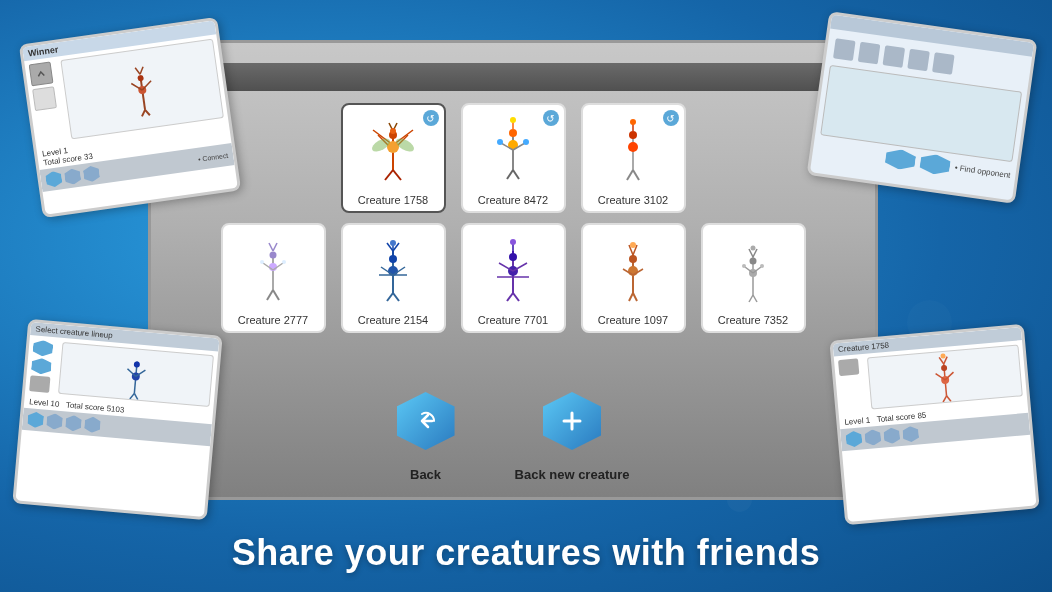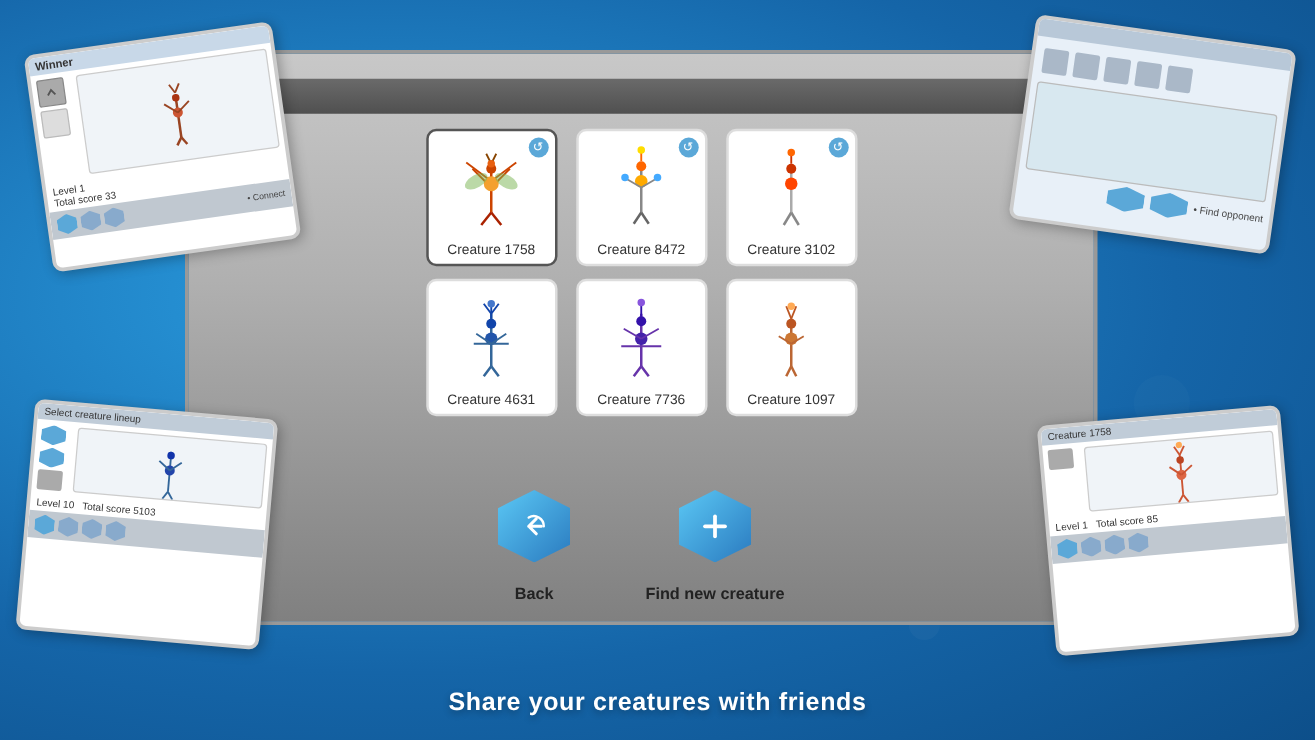--- a/index.html
+++ b/index.html
@@ -184,21 +184,21 @@
       background: #5ba8d8;
     }
 
     
     .bottom-text {
       position: absolute;
       bottom: 18px;
       left: 0;
       right: 0;
       text-align: center;
-      font-size: 20px;
+      font-size: 36px;
       font-weight: bold;
       color: white;
       text-shadow: 0 2px 6px rgba(0,0,0,0.3);
       letter-spacing: 0.5px;
     }
 
     .top-bar-dark {
       width: 100%;
       height: 28px;
       background: linear-gradient(180deg, #6a6a6a 0%, #505050 100%);
@@ -311,100 +311,137 @@
             <line x1="30" y1="55" x2="24" y2="65" stroke="#888" stroke-width="2"></line>
             <line x1="30" y1="55" x2="36" y2="65" stroke="#888" stroke-width="2"></line>
           </svg>
         </div>
         <div class="creature-name">Creature 3102</div>
       </div>
     </div>
 
     <div class="creatures-row">
 
+      <div class="creature-card">
+        <div class="creature-img-area">
+          <svg class="creature-svg" viewBox="0 0 60 70">
+            <line x1="30" y1="55" x2="30" y2="20" stroke="#aaa" stroke-width="2"></line>
+            <circle cx="30" cy="32" r="4" fill="#ccaaff"></circle>
+            <circle cx="30" cy="20" r="3.5" fill="#9988cc"></circle>
+            <line x1="30" y1="16" x2="26" y2="8" stroke="#9988cc" stroke-width="1.5"></line>
+            <line x1="30" y1="16" x2="34" y2="8" stroke="#9988cc" stroke-width="1.5"></line>
+            <line x1="30" y1="35" x2="20" y2="28" stroke="#aaa" stroke-width="1.5"></line>
+            <line x1="30" y1="35" x2="40" y2="28" stroke="#aaa" stroke-width="1.5"></line>
+            <circle cx="19" cy="27" r="2" fill="#ddeeff"></circle>
+            <circle cx="41" cy="27" r="2" fill="#ddeeff"></circle>
+            <line x1="30" y1="55" x2="24" y2="65" stroke="#888" stroke-width="2"></line>
+            <line x1="30" y1="55" x2="36" y2="65" stroke="#888" stroke-width="2"></line>
+          </svg>
+        </div>
+        <div class="creature-name">Creature 2777</div>
+      </div>
 
       <div class="creature-card">
         <div class="creature-img-area">
           <svg class="creature-svg" viewBox="0 0 60 70">
             <line x1="30" y1="58" x2="30" y2="16" stroke="#336699" stroke-width="2"></line>
             <circle cx="30" cy="36" r="5" fill="#2255aa"></circle>
             <circle cx="30" cy="24" r="4" fill="#1144aa"></circle>
             <line x1="30" y1="20" x2="30" y2="10" stroke="#1144aa" stroke-width="1.5"></line>
             <line x1="30" y1="16" x2="24" y2="8" stroke="#1144aa" stroke-width="1.5"></line>
             <line x1="30" y1="16" x2="36" y2="8" stroke="#1144aa" stroke-width="1.5"></line>
             <circle cx="30" cy="8" r="3" fill="#4477cc"></circle>
             <line x1="30" y1="40" x2="18" y2="32" stroke="#336699" stroke-width="1.5"></line>
             <line x1="30" y1="40" x2="42" y2="32" stroke="#336699" stroke-width="1.5"></line>
             <line x1="30" y1="40" x2="16" y2="40" stroke="#336699" stroke-width="1.5"></line>
             <line x1="30" y1="40" x2="44" y2="40" stroke="#336699" stroke-width="1.5"></line>
             <line x1="30" y1="58" x2="24" y2="66" stroke="#336699" stroke-width="2"></line>
             <line x1="30" y1="58" x2="36" y2="66" stroke="#336699" stroke-width="2"></line>
           </svg>
         </div>
-        <div class="creature-name">Creature 4631</div>
+        <div class="creature-name">Creature 2154</div>
       </div>
 
       <div class="creature-card">
         <div class="creature-img-area">
           <svg class="creature-svg" viewBox="0 0 60 70">
             <line x1="30" y1="58" x2="30" y2="16" stroke="#6633aa" stroke-width="2"></line>
             <circle cx="30" cy="36" r="5" fill="#4422aa"></circle>
             <circle cx="30" cy="22" r="4" fill="#3311aa"></circle>
             <line x1="30" y1="18" x2="30" y2="8" stroke="#3311aa" stroke-width="1.5"></line>
             <circle cx="30" cy="7" r="3" fill="#8855dd"></circle>
             <line x1="30" y1="36" x2="16" y2="28" stroke="#6633aa" stroke-width="1.5"></line>
             <line x1="30" y1="36" x2="44" y2="28" stroke="#6633aa" stroke-width="1.5"></line>
             <line x1="30" y1="42" x2="14" y2="42" stroke="#6633aa" stroke-width="1.5"></line>
             <line x1="30" y1="42" x2="46" y2="42" stroke="#6633aa" stroke-width="1.5"></line>
             <line x1="30" y1="58" x2="24" y2="66" stroke="#6633aa" stroke-width="2"></line>
             <line x1="30" y1="58" x2="36" y2="66" stroke="#6633aa" stroke-width="2"></line>
           </svg>
         </div>
-        <div class="creature-name">Creature 7736</div>
+        <div class="creature-name">Creature 7701</div>
       </div>
 
       <div class="creature-card">
         <div class="creature-img-area">
           <svg class="creature-svg" viewBox="0 0 60 70">
             <line x1="30" y1="58" x2="30" y2="20" stroke="#bb6633" stroke-width="2"></line>
             <circle cx="30" cy="36" r="5" fill="#cc7733"></circle>
             <circle cx="30" cy="24" r="4" fill="#bb5522"></circle>
             <line x1="30" y1="20" x2="26" y2="10" stroke="#bb5522" stroke-width="1.5"></line>
             <line x1="30" y1="20" x2="34" y2="10" stroke="#bb5522" stroke-width="1.5"></line>
             <circle cx="30" cy="10" r="3" fill="#ffaa55"></circle>
             <line x1="30" y1="40" x2="20" y2="34" stroke="#bb6633" stroke-width="1.5"></line>
             <line x1="30" y1="40" x2="40" y2="34" stroke="#bb6633" stroke-width="1.5"></line>
             <line x1="30" y1="58" x2="26" y2="66" stroke="#bb6633" stroke-width="2"></line>
             <line x1="30" y1="58" x2="34" y2="66" stroke="#bb6633" stroke-width="2"></line>
           </svg>
         </div>
         <div class="creature-name">Creature 1097</div>
       </div>
 
+      <div class="creature-card">
+        <div class="creature-img-area">
+          <svg class="creature-svg" viewBox="0 0 60 70">
+            <line x1="30" y1="60" x2="30" y2="22" stroke="#999" stroke-width="1.5"></line>
+            <circle cx="30" cy="38" r="4" fill="#aaaaaa"></circle>
+            <circle cx="30" cy="26" r="3.5" fill="#888888"></circle>
+            <line x1="30" y1="22" x2="26" y2="14" stroke="#888" stroke-width="1.5"></line>
+            <line x1="30" y1="22" x2="34" y2="14" stroke="#888" stroke-width="1.5"></line>
+            <circle cx="30" cy="13" r="2.5" fill="#aaa"></circle>
+            <line x1="30" y1="38" x2="22" y2="32" stroke="#999" stroke-width="1.5"></line>
+            <line x1="30" y1="38" x2="38" y2="32" stroke="#999" stroke-width="1.5"></line>
+            <circle cx="21" cy="31" r="2" fill="#bbbbbb"></circle>
+            <circle cx="39" cy="31" r="2" fill="#bbbbbb"></circle>
+            <line x1="30" y1="60" x2="26" y2="67" stroke="#999" stroke-width="1.5"></line>
+            <line x1="30" y1="60" x2="34" y2="67" stroke="#999" stroke-width="1.5"></line>
+          </svg>
+        </div>
+        <div class="creature-name">Creature 7352</div>
+      </div>
     </div>
   </div>
 
   <div class="bottom-buttons">
     <div class="hex-btn">
       <div class="hex-shape">
         <svg width="28" height="28" viewBox="0 0 28 28">
           <path d="M20 14 L10 14 M10 14 L16 8 M10 14 L16 20" stroke="white" stroke-width="2.5" fill="none" stroke-linecap="round"></path>
           <path d="M10 7 A8 8 0 0 1 22 14" stroke="white" stroke-width="2" fill="none" stroke-linecap="round"></path>
         </svg>
       </div>
       <span class="btn-label">Back</span>
     </div>
     <div class="hex-btn">
       <div class="hex-shape">
         <svg width="28" height="28" viewBox="0 0 28 28">
           <line x1="14" y1="6" x2="14" y2="22" stroke="white" stroke-width="3" stroke-linecap="round"></line>
           <line x1="6" y1="14" x2="22" y2="14" stroke="white" stroke-width="3" stroke-linecap="round"></line>
         </svg>
       </div>
-      <span class="btn-label">Find new creature</span>
+      <span class="btn-label">Back new creature</span>
     </div>
   </div>
 </div>
 
 <div class="side-panel card-top-left">
   <div style="background:#c8d8e8;font-size:9px;padding:2px 5px;color:#333;font-weight:bold;">Winner</div>
   <div style="display:flex;flex:1;padding:4px;gap:4px;align-items:flex-start;">
     <div style="display:flex;flex-direction:column;gap:3px;width:28px;">
       <div style="width:22px;height:22px;background:#aaa;border:1px solid #888;border-radius:2px;display:flex;align-items:center;justify-content:center;">
         <svg width="12" height="12" viewBox="0 0 12 12">

